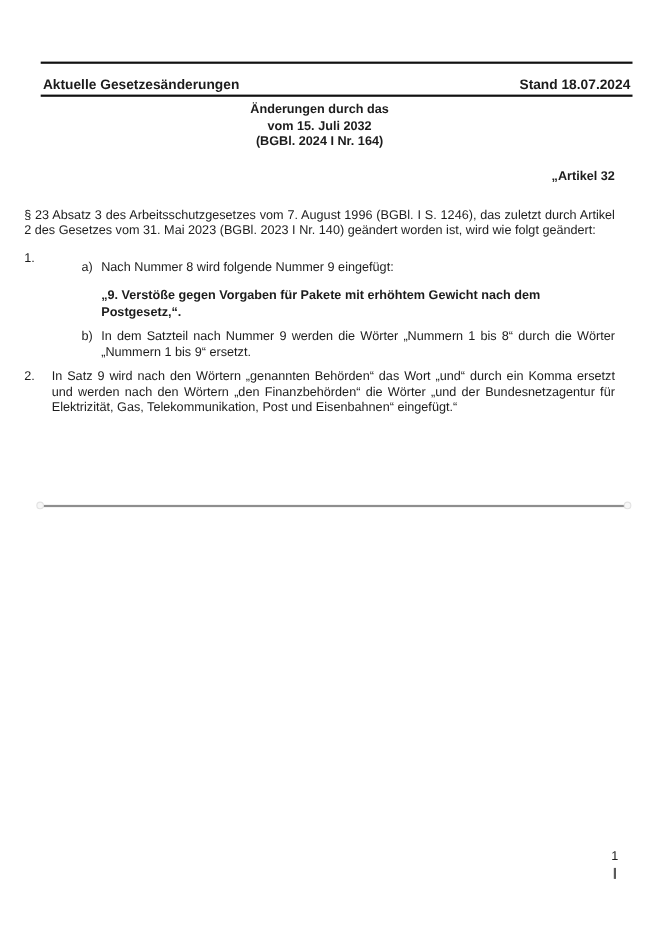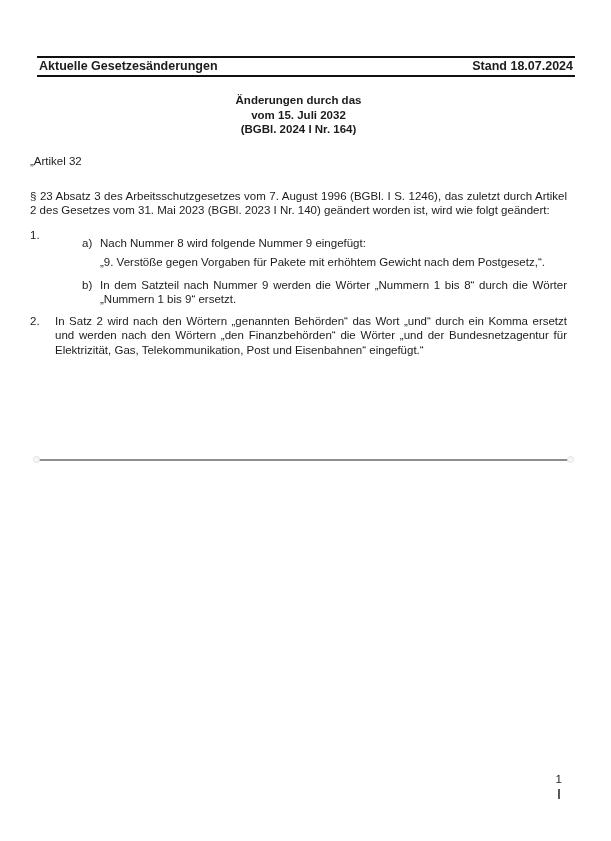--- a/index.html
+++ b/index.html
@@ -12,54 +12,54 @@
     overflow:hidden;
   }
   .doc-header {
     position:absolute;
     top:56px; left:37px; width:538px;
     border-top:2px solid #111;
     border-bottom:2px solid #111;
     display:flex;
     justify-content:space-between;
     align-items:baseline;
-    padding:1px 2px 2px 2px;
+    padding:12px 2px 2px 2px;
     font-size:12.5px;
     font-weight:bold;
     line-height:14px;
     box-sizing:border-box;
   }
   .content {
     position:absolute;
-    top:0; left:30px; width:537px;
+    top:0; left:22px; width:537px;
     font-size:11.5px;
     line-height:14.5px;
   }
   .title-block {
     margin-top:93px;
     text-align:center;
     font-weight:bold;
   }
   .intro { margin:12px 0 0 0; }
   .just { text-align:justify; }
   .article-heading {
     margin-top:17px;
-    text-align:left;
-    font-weight:normal;
+    text-align:right;
+    font-weight:bold;
     line-height:15px;
   }
   .section-intro { margin:20px 0 0 0; }
   .list { margin-top:10px; }
   .li { display:flex; }
   .li .num { width:25px; flex:none; }
   .li .body { flex:1; min-width:0; }
   .sub { display:flex; margin-left:27px; margin-top:8px; }
   .sub .letter { width:18px; flex:none; }
   .sub .subbody { flex:1; min-width:0; }
-  .quote { margin-top:5px; }
+  .quote { margin-top:12px;font-weight:bold; }
   .li2 { margin-top:7px; }
   .hrule {
     position:absolute;
     top:459px; left:37px; width:533px; height:2px;
     background:#8e8e8e;
   }
   .handle {
     position:absolute;
     top:-3px;
     width:7px; height:7px;
@@ -124,21 +124,21 @@
 
           <div class="sub">
             <span class="letter">b)</span>
             <div class="subbody just">In dem Satzteil nach Nummer 9 werden die Wörter „Nummern 1 bis 8“ durch die Wörter „Nummern 1 bis 9“ ersetzt.</div>
           </div>
         </div>
       </div>
 
       <div class="li li2">
         <span class="num">2.</span>
-        <div class="body just">In Satz 2 wird nach den Wörtern „genannten Behörden“ das Wort „und“ durch ein Komma ersetzt und werden nach den Wörtern „den Finanzbehörden“ die Wörter „und der Bundesnetz­agentur für Elektrizität, Gas, Telekommunikation, Post und Eisenbahnen“ eingefügt.“</div>
+        <div class="body just">In Satz 9 wird nach den Wörtern „genannten Behörden“ das Wort „und“ durch ein Komma ersetzt und werden nach den Wörtern „den Finanzbehörden“ die Wörter „und der Bundesnetz­agentur für Elektrizität, Gas, Telekommunikation, Post und Eisenbahnen“ eingefügt.“</div>
       </div>
 
     </div>
   </div>
 
   <div class="hrule">
     <span class="handle left"></span>
     <span class="handle right"></span>
   </div>
 

